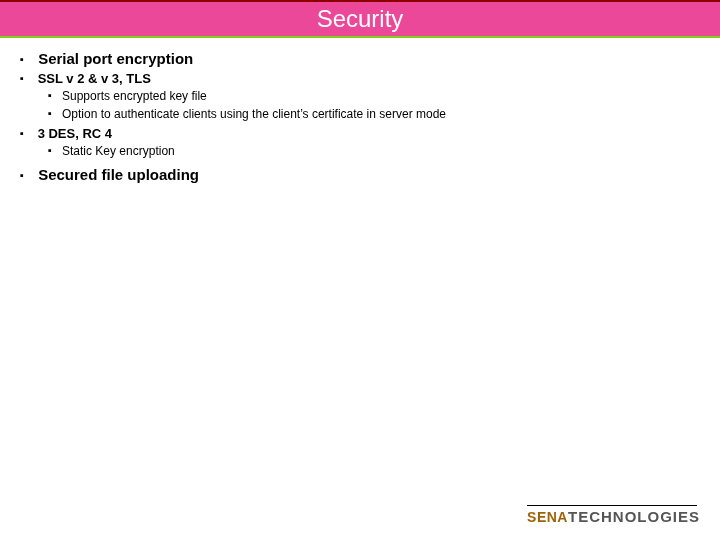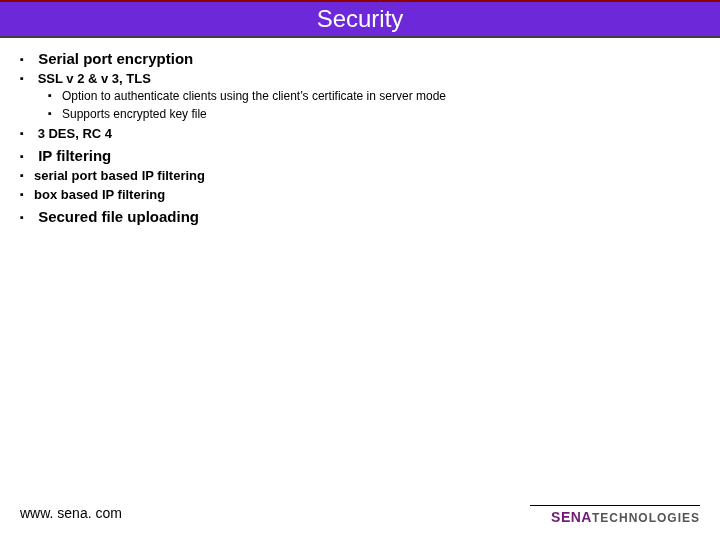--- a/index.html
+++ b/index.html
@@ -1,84 +1,77 @@
 <!DOCTYPE html>
 <html><head>
 <meta charset="utf-8">
 <style>
   * { margin: 0; padding: 0; box-sizing: border-box; }
   html, body { width: 720px; height: 540px; font-family: Verdana, Arial, sans-serif; background: #fff; }
   .slide { width: 720px; height: 540px; position: relative; }
   .title-bar {
-    width: 100%; height: 38px; background: #6d28d9;
-    border-top: 2px solid #8b0000; border-bottom: 2px solid #404040;
+    width: 100%; height: 38px; background: #ec4899;
+    border-top: 2px solid #8b0000; border-bottom: 2px solid #84cc16;
     display: flex; align-items: center; justify-content: center;
   }
   .title-bar h1 { color: #fff; font-size: 24px; font-weight: normal; font-family: Verdana, sans-serif; }
   .content { padding: 12px 20px 0 20px; }
   ul { list-style: none; }
   .bullet::before { content: "▪"; color: #000; display: inline-block; width: 14px; margin-left: -14px; font-size: 11px; vertical-align: 1px; }
   .lvl1 { margin-left: 14px; }
   .lvl1 > li { font-size: 15px; font-weight: bold; margin-bottom: 6px; }
   .lvl2 { margin-top: 4px; }
   .lvl2 > li { font-size: 13px; font-weight: bold; margin-bottom: 4px; }
   .lvl3 { margin-left: 28px; margin-top: 2px; }
   .lvl3 > li { font-size: 12px; font-weight: normal; line-height: 1.3; margin-bottom: 1px; }
   .footer { position: absolute; bottom: 18px; left: 20px; right: 20px; }
   .url { font-size: 14px; font-weight: normal; }
   .logo { position: absolute; right: 20px; bottom: 14px; text-align: right; }
   .logo-rule { border: none; border-top: 1px solid #000; width: 170px; margin-bottom: 2px; }
   .logo-text { font-size: 14px; font-weight: bold; letter-spacing: 0.5px; }
-  .logo-sena { color: #701a75; }
-  .logo-tech { color: #555; font-size: 12px; letter-spacing: 1px; }
+  .logo-sena { color: #a16207; }
+  .logo-tech { color: #555; font-size: 15px; letter-spacing: 1px; }
 </style>
 </head>
 <body>
 
 <div class="slide">
   <div class="title-bar">
     <h1>Security</h1>
   </div>
 
   <div class="content">
     <ul class="lvl1">
       <li class="bullet">
         <span>Serial port encryption</span>
         <ul class="lvl2">
           <li class="bullet">
             <span>SSL v 2 &amp; v 3, TLS</span>
             <ul class="lvl3">
+              <li class="bullet"><span>Supports encrypted key file</span></li>
               <li class="bullet"><span>Option to authenticate clients using the client’s certificate in server mode</span></li>
-              <li class="bullet"><span>Supports encrypted key file</span></li>
             </ul>
           </li>
           <li class="bullet">
             <span>3 DES, RC 4</span>
+            <ul class="lvl3">
+              <li class="bullet"><span>Static Key encryption</span></li>
+            </ul>
           </li>
         </ul>
       </li>
 
 
-      <li class="bullet">
-        <span>IP filtering</span>
-        <ul class="lvl2">
-          <li class="bullet"><span>serial port based IP filtering</span></li>
-          <li class="bullet"><span>box based IP filtering</span></li>
-        </ul>
-      </li>
 
       <li class="bullet">
         <span>Secured file uploading</span>
       </li>
     </ul>
   </div>
 
-  <div class="footer">
-    <span class="url">www. sena. com</span>
-  </div>
 
   <div class="logo">
     <hr class="logo-rule">
     <span class="logo-text">
       <span class="logo-sena">SENA</span><span class="logo-tech">TECHNOLOGIES</span>
     </span>
   </div>
 </div>
 
 </body></html>

